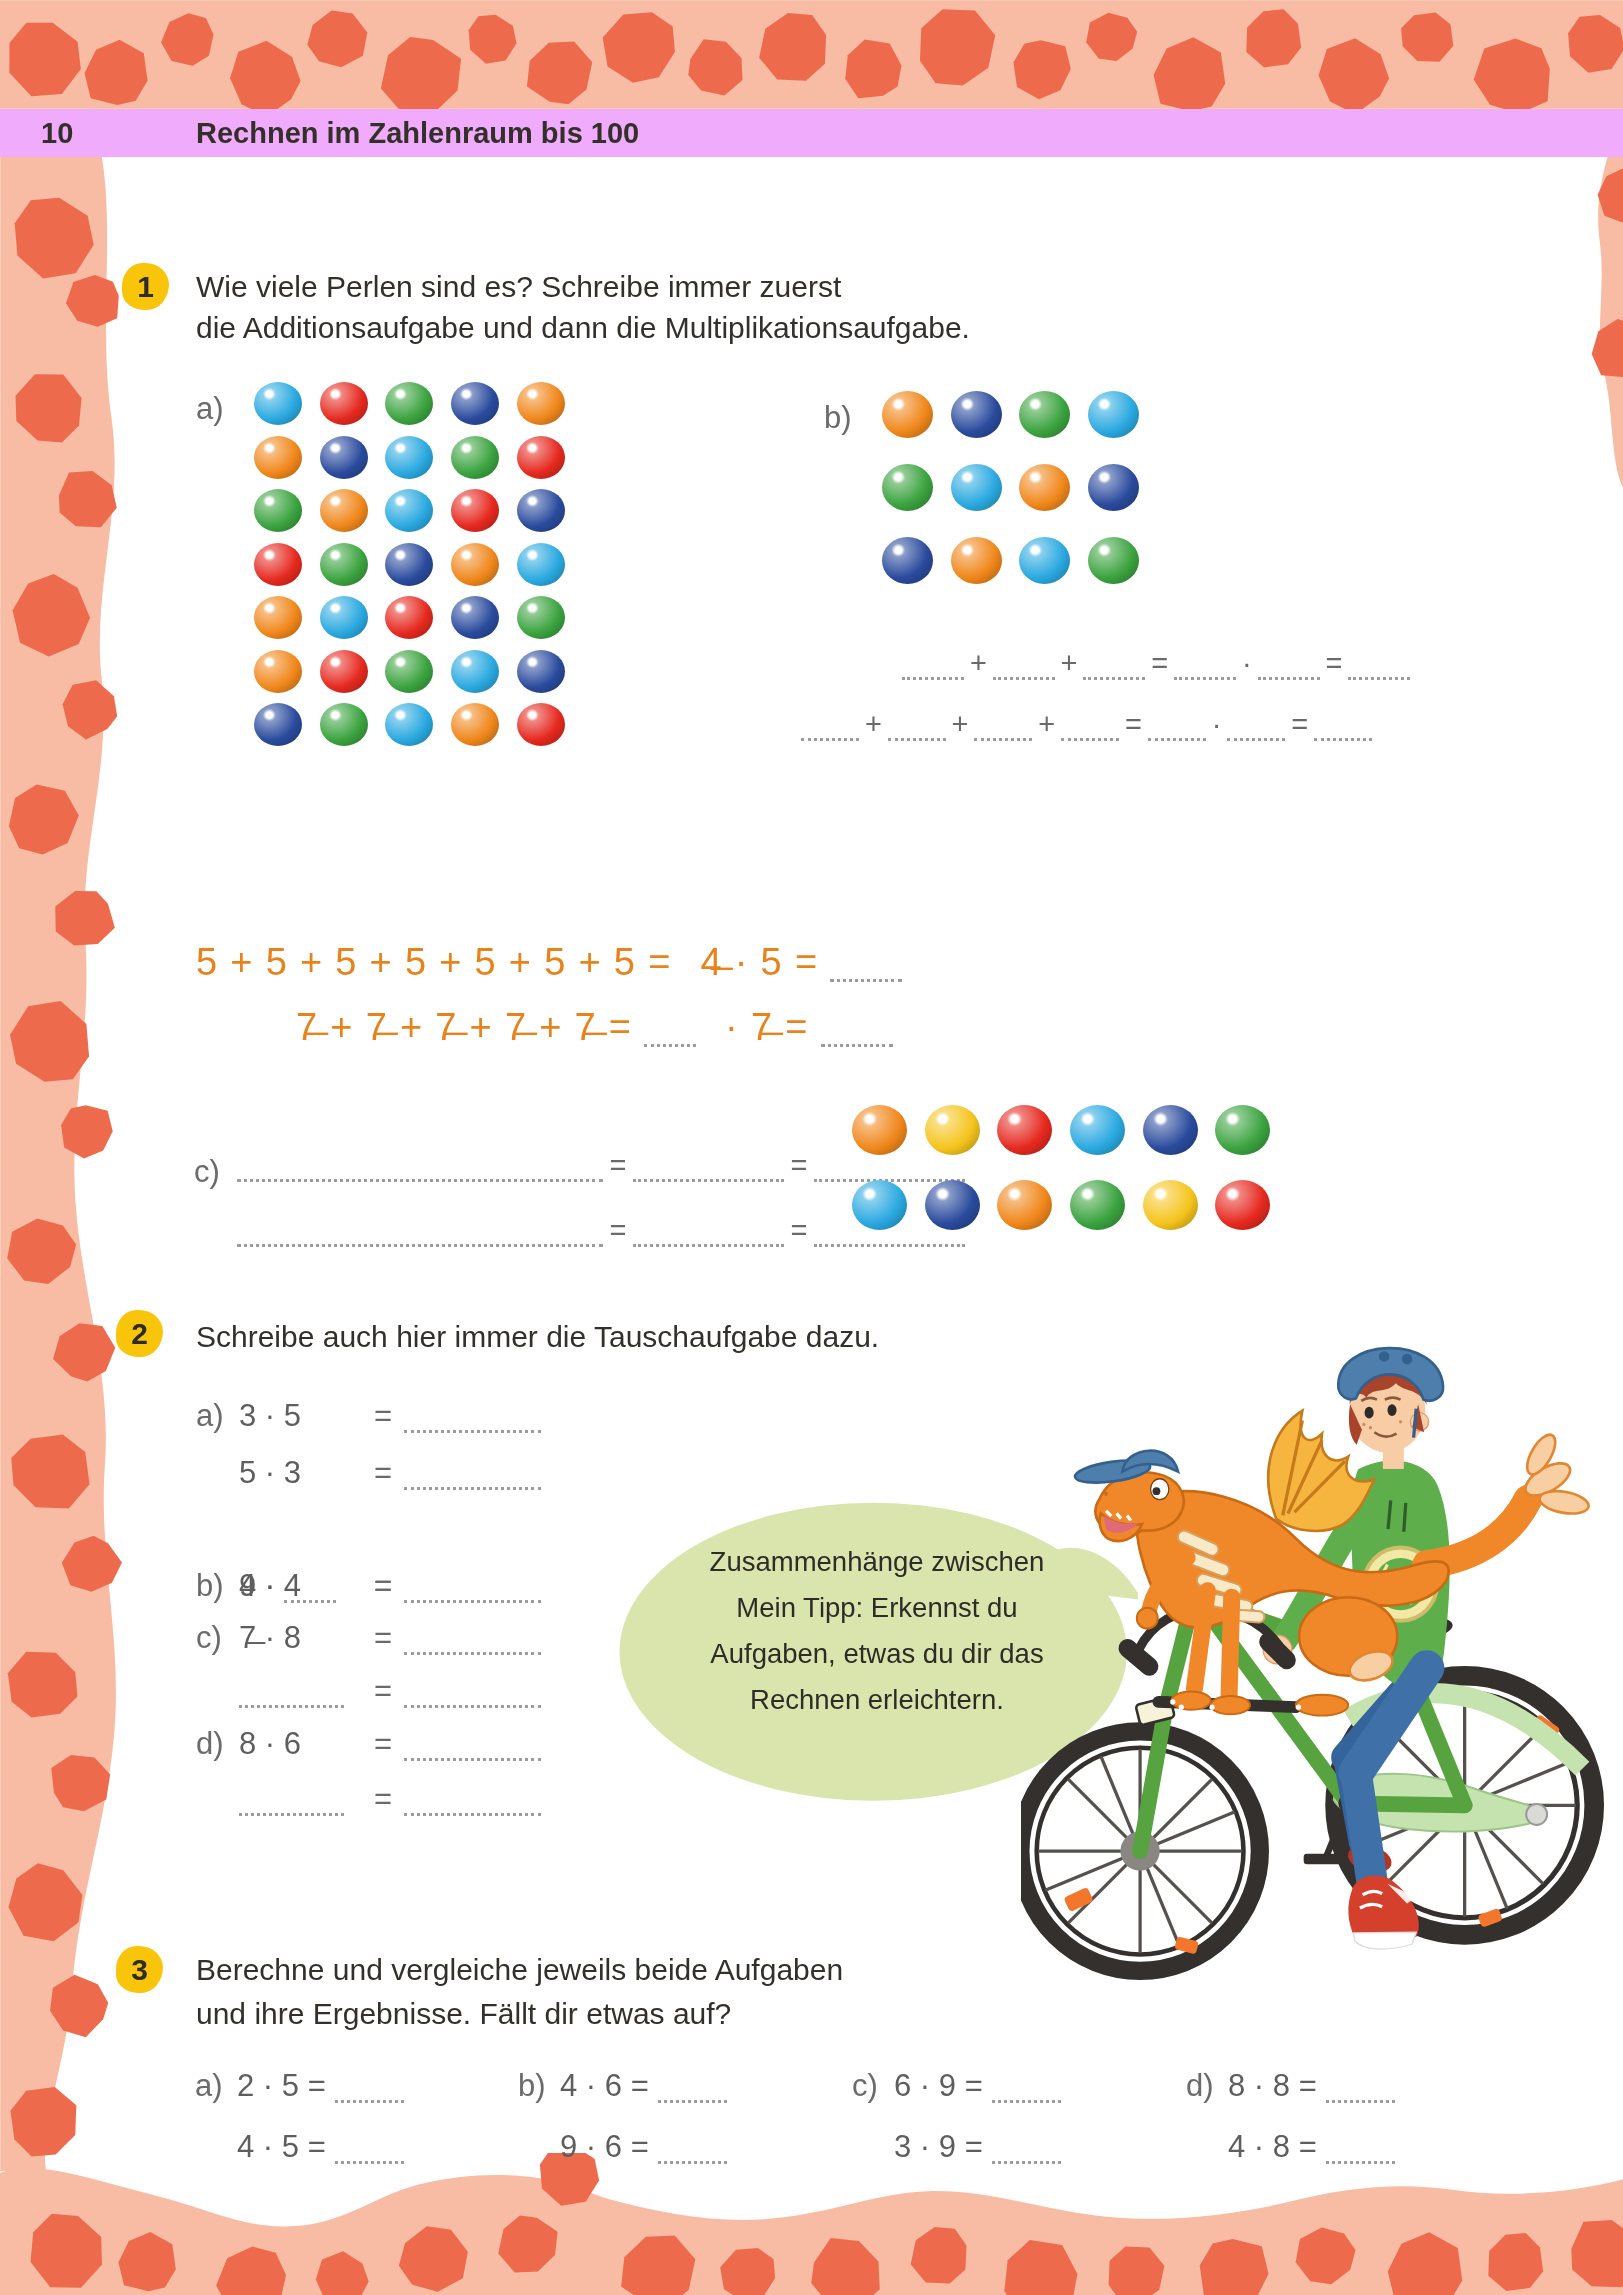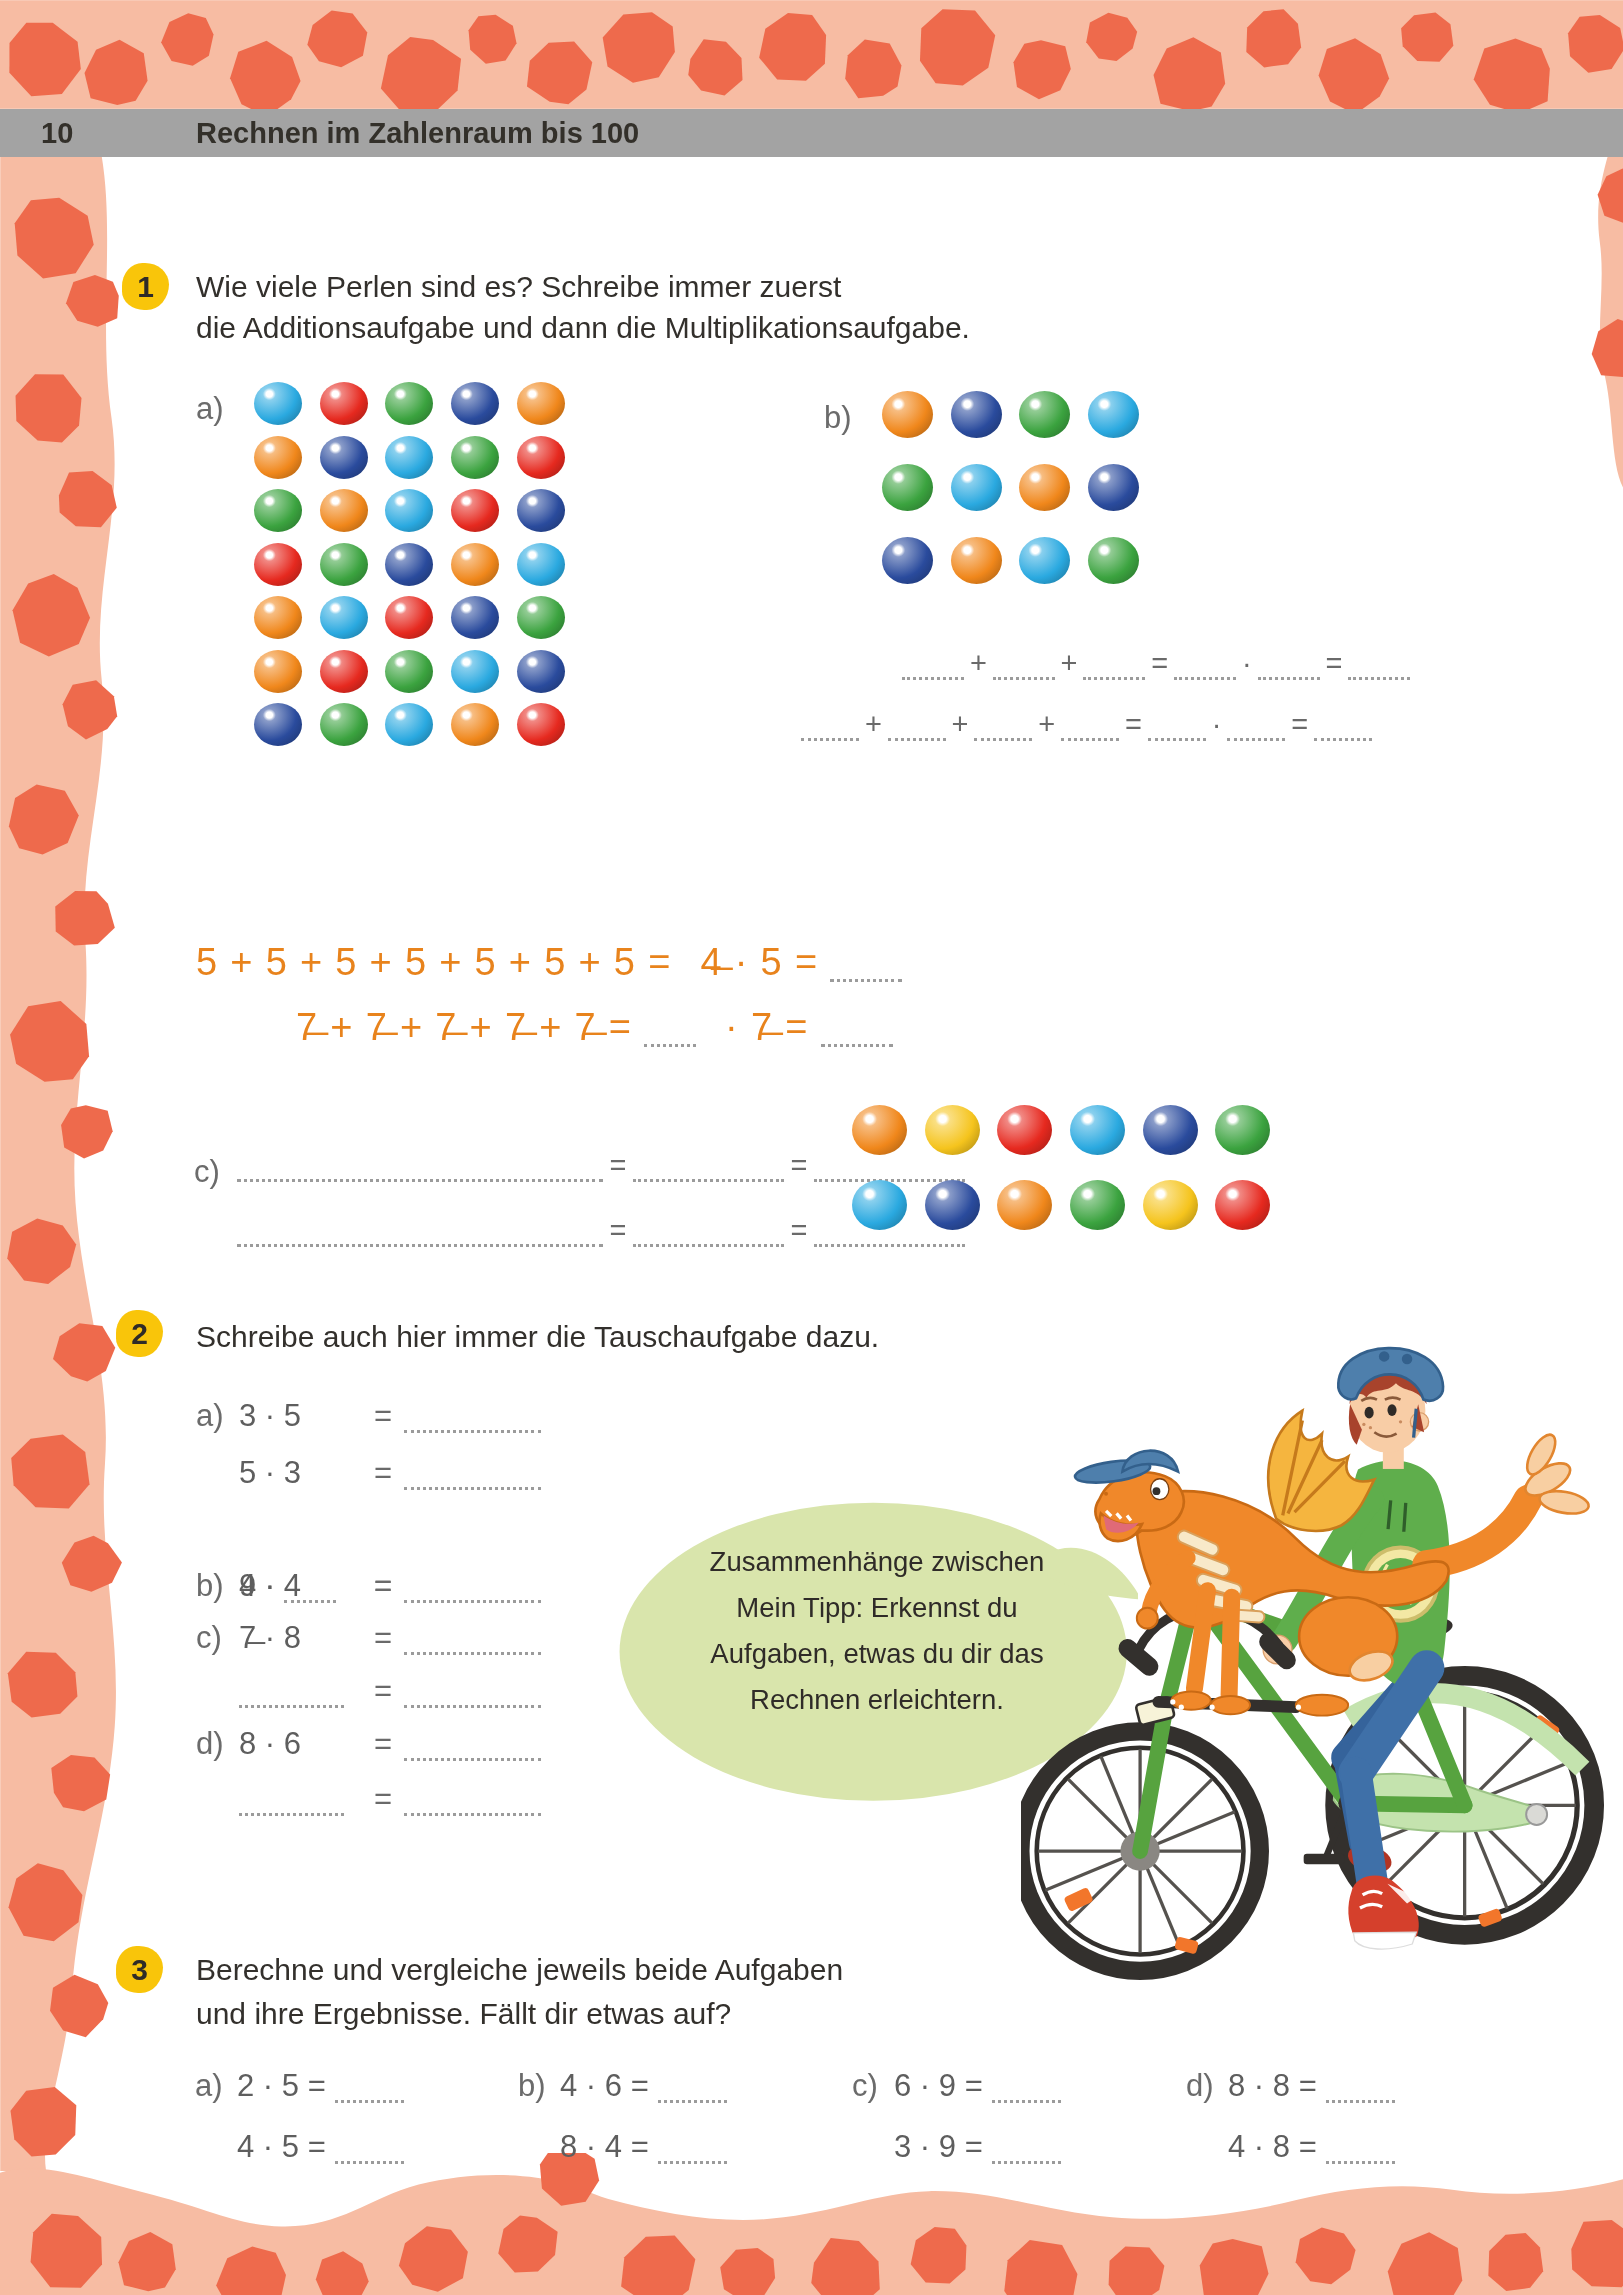--- a/index.html
+++ b/index.html
@@ -1,21 +1,21 @@
 <!DOCTYPE html>
 <html style="font-size:10.5px"><head>
 <meta charset="utf-8">
 <style>
   html,body{margin:0;padding:0;background:#e9e9e9;}
   #page{position:relative;width:1623px;height:2295px;background:#ffffff;overflow:hidden;
         font-family:"Liberation Sans",sans-serif;color:#2F2B28;}
   #page svg.band{position:absolute;display:block;}
 
   
-  .banner{position:absolute;left:0;top:109px;width:1623px;height:48px;background:#a3a3a3;}
+  .banner{position:absolute;left:0;top:109px;width:1623px;height:48px;background:#f0abfc;}
   .banner-num{position:absolute;left:41px;top:0;height:48px;line-height:48px;
               font-size:29px;font-weight:bold;color:#33302A;}
   .banner-title{position:absolute;left:196px;top:0;height:48px;line-height:48px;
                 font-size:29px;font-weight:bold;color:#33302A;}
 
   
   .badge{position:absolute;width:47px;height:47px;background:#F9C50A;
          border-radius:46% 54% 50% 50% / 52% 48% 58% 42%;
          display:flex;align-items:center;justify-content:center;
          font-size:30px;font-weight:bold;color:#2F2B28;}
@@ -496,21 +496,21 @@
   <div class="t3top" style="left:195px;top:2068px">
     <span class="t3label">a)</span><span class="expr">2 · 5 =</span><span class="blank w105"></span>
   </div>
   <div class="t3bot" style="left:237px;top:2129px">
     <span class="expr">4 · 5 =</span><span class="blank w105"></span>
   </div>
   <div class="t3top" style="left:518px;top:2068px">
     <span class="t3label">b)</span><span class="expr">4 · 6 =</span><span class="blank w105"></span>
   </div>
   <div class="t3bot" style="left:560px;top:2129px">
-    <span class="expr">8 · 4 =</span><span class="blank w105"></span>
+    <span class="expr">9 · 6 =</span><span class="blank w105"></span>
   </div>
   <div class="t3top" style="left:852px;top:2068px">
     <span class="t3label">c)</span><span class="expr">6 · 9 =</span><span class="blank w105"></span>
   </div>
   <div class="t3bot" style="left:894px;top:2129px">
     <span class="expr">3 · 9 =</span><span class="blank w105"></span>
   </div>
   <div class="t3top" style="left:1186px;top:2068px">
     <span class="t3label">d)</span><span class="expr">8 · 8 =</span><span class="blank w105"></span>
   </div>

